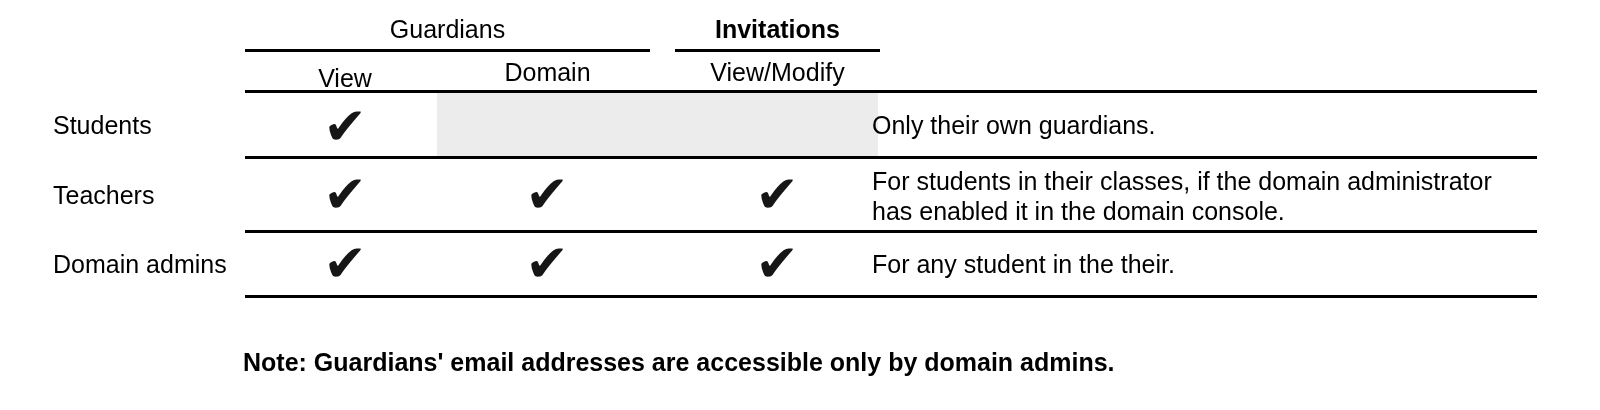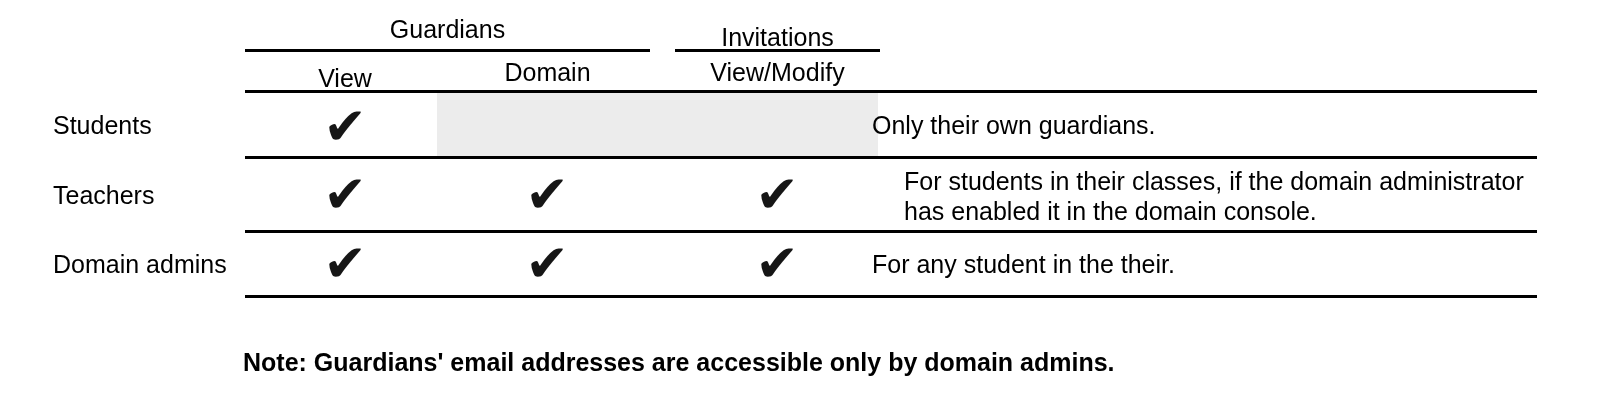--- a/index.html
+++ b/index.html
@@ -6,21 +6,21 @@
   .canvas {
     position:relative; width:1570px; height:410px; background:#ffffff;
     font-family:"Liberation Sans", sans-serif; color:#000; overflow:hidden;
   }
   .txt { position:absolute; font-size:25px; line-height:28px; white-space:nowrap; }
   .center { text-align:center; }
   .rule { position:absolute; height:3px; background:var(--rule,#000); }
 
   
   .gh1 { left:245px; top:14px; width:405px; line-height:30px; }
-  .gh2 { left:675px; top:22px; width:205px; line-height:30px; }
+  .gh2 { left:675px; top:14px; width:205px; line-height:30px;font-weight:bold; }
   .r-gh1 { left:245px; top:49px; width:405px; }
   .r-gh2 { left:675px; top:49px; width:205px; }
 
   
   .sh-view   { left:245px; top:58px; width:200px;margin-top:6px; }
   .sh-modify { left:445px; top:58px; width:205px; }
   .sh-vm     { left:675px; top:58px; width:205px; }
 
   
   .r1 { left:245px; top:90px;  width:1292px; }
@@ -47,21 +47,21 @@
   }
   .ck-v  { left:345px; }
   .ck-m  { left:547px; }
   .ck-vm { left:777px; }
   .ck-row1 { top:126px; }
   .ck-row2 { top:194px; }
   .ck-row3 { top:263px; }
 
   
   .note1 { left:872px; top:111px; }
-  .note2 { left:872px; top:166px; line-height:30px;margin-left:32px; }
+  .note2 { left:872px; top:166px; line-height:30px; }
   .note2 span { display:block; }
   .note3 { left:872px; top:250px; }
 
   .footnote { left:243px; top:348px;font-weight:bold; }
 </style>
 </head>
 <body>
 
 <div class="canvas">
 

